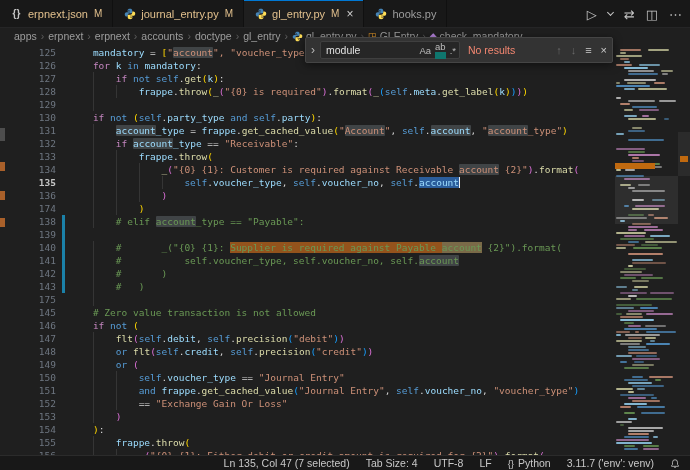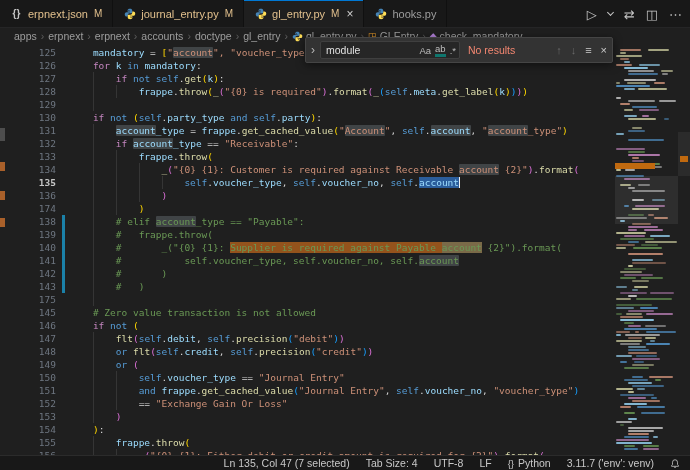--- a/index.html
+++ b/index.html
@@ -54,21 +54,21 @@
   .ruler-thumb{position:absolute;left:0;right:0;background:rgba(121,121,121,.14);}
   .ruler-mark{position:absolute;right:2px;width:8px;}
   
   .findw{position:absolute;left:305px;top:37px;width:308px;height:26px;background:#333333;border:1px solid #454545;
     border-radius:2px;display:flex;align-items:center;box-shadow:0 2px 8px rgba(0,0,0,.5);z-index:6;font-size:10.5px;padding:0 5px 0 2px;}
   .find-toggle{color:#b5b5b5;font-size:12px;width:10px;text-align:center;cursor:pointer;flex:none;}
   .find-input{background:#262626;border:1px solid #3f3f3f;border-radius:2px;height:18px;width:140px;display:flex;
     align-items:center;padding:0 3px 0 5px;margin-left:2px;flex:none;}
   .find-query{flex:1;color:#e0e0e0;}
   .fopt{color:#bdbdbd;margin-left:4px;font-size:9.5px;cursor:pointer;}
-  .fopt.ww{border-bottom:3px solid #0f766e;}
+  .fopt.ww{border-bottom:7px solid #0f766e;}
   .find-status{color:#f48771;margin-left:8px;flex:1;}
   .fbtn{color:#cccccc;margin-left:9px;cursor:pointer;font-size:11px;}
   .fbtn.dis{color:#6a6a6a;}
   
   .status{height:15px;background:#181818;border-top:1px solid #2b2b2b;display:flex;align-items:center;
     justify-content:flex-end;gap:16px;padding-right:10px;font-size:10.5px;color:#c8c8c8;white-space:nowrap;}
   .st-item{display:inline-flex;align-items:center;gap:4px;cursor:pointer;}
   .braces{font-size:9.5px;color:#c8c8c8;}
   svg{display:block;}
 </style>
@@ -236,21 +236,20 @@
           <span class="txt"><span class="gd" style="left: 27.88px;"></span><span class="gd" style="left: 50.76px;"></span><span>            </span><span class="tk-b1">)</span></span>
         </div>
         <div class="cl">
           <span class="num">138</span>
           <span class="git on"></span>
           <span class="txt"><span class="gd" style="left: 27.88px;"></span><span>        </span><span class="tk-c"># elif </span><span class="tk-c bg-wh">account</span><span class="tk-c">_type == "Payable":</span></span>
         </div>
         <div class="cl">
           <span class="num">139</span>
           <span class="git on"></span>
-          <span class="txt"><span class="gd" style="left: 27.88px;"></span><span>        </span><span class="tk-c">#   frappe.throw(</span></span>
         </div>
         <div class="cl">
           <span class="num">140</span>
           <span class="git on"></span>
           <span class="txt"><span class="gd" style="left: 27.88px;"></span><span>        </span><span class="tk-c">#       _("{0} {1}: </span><span class="tk-c bg-or">Supplier is required against Payable </span><span class="tk-c bg-orwh">account</span><span class="tk-c"> {2}").format(</span></span>
         </div>
         <div class="cl">
           <span class="num">141</span>
           <span class="git on"></span>
           <span class="txt"><span class="gd" style="left: 27.88px;"></span><span>        </span><span class="tk-c">#           self.voucher_type, self.voucher_no, self.</span><span class="tk-c bg-wh">account</span></span>

